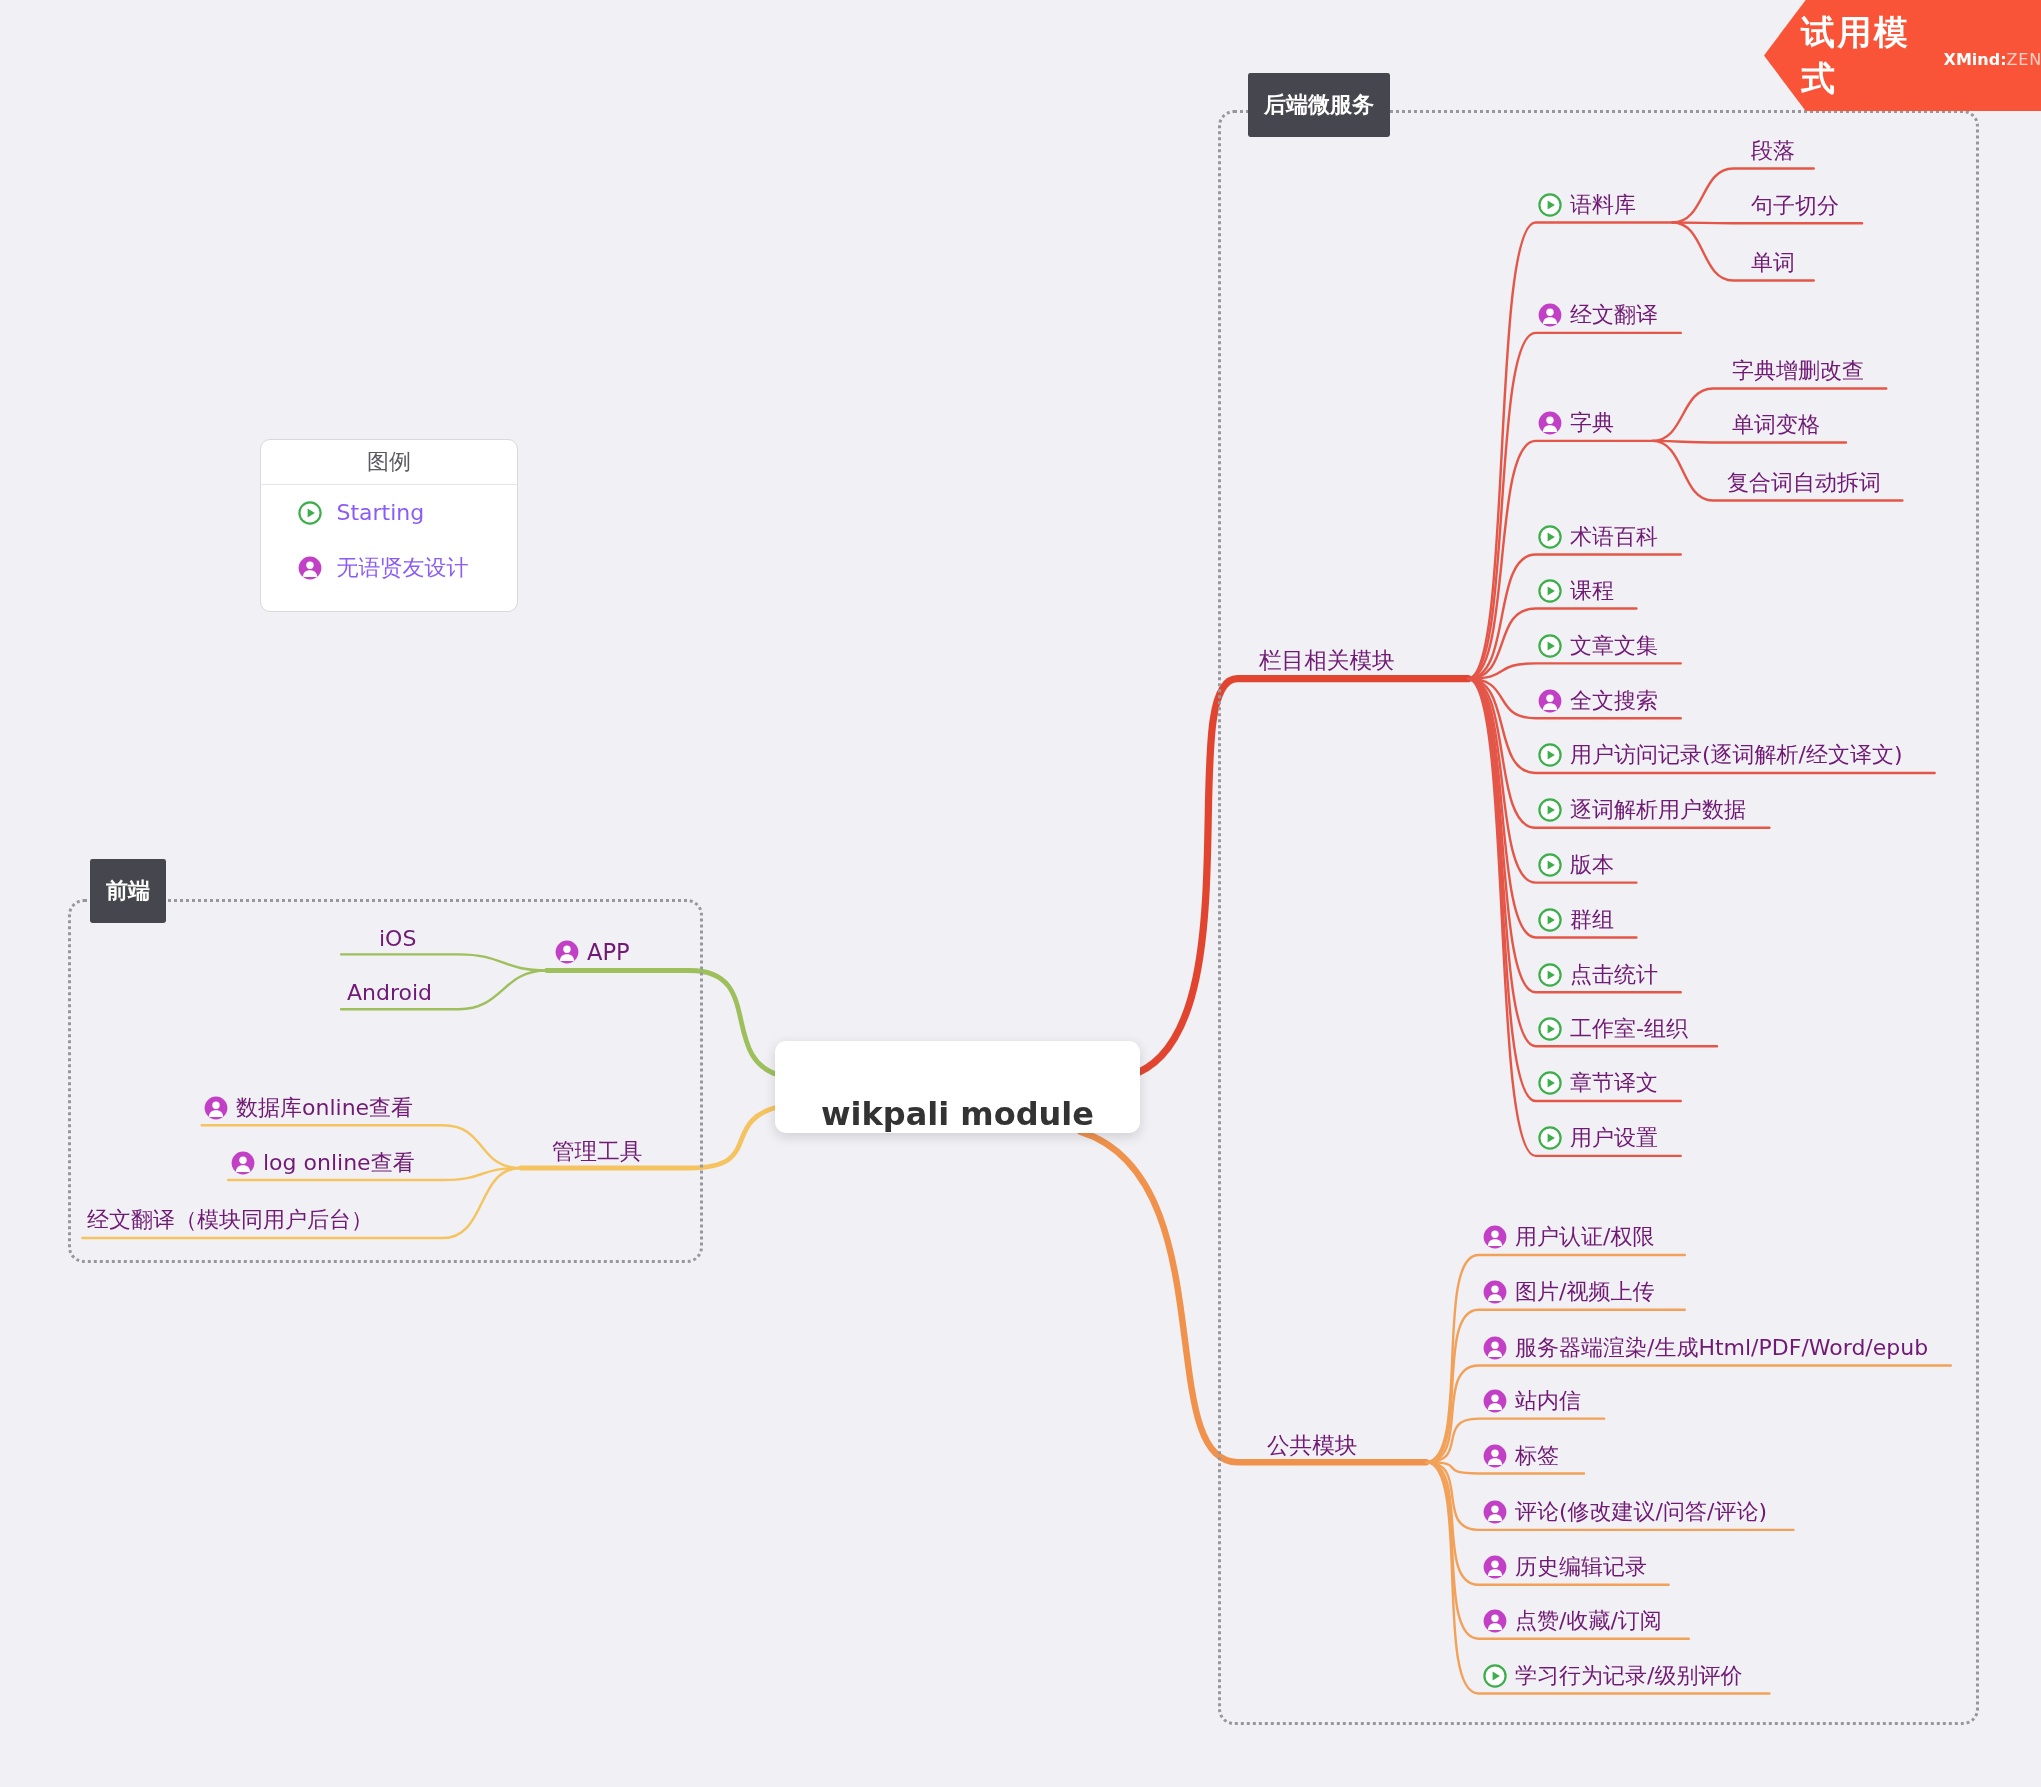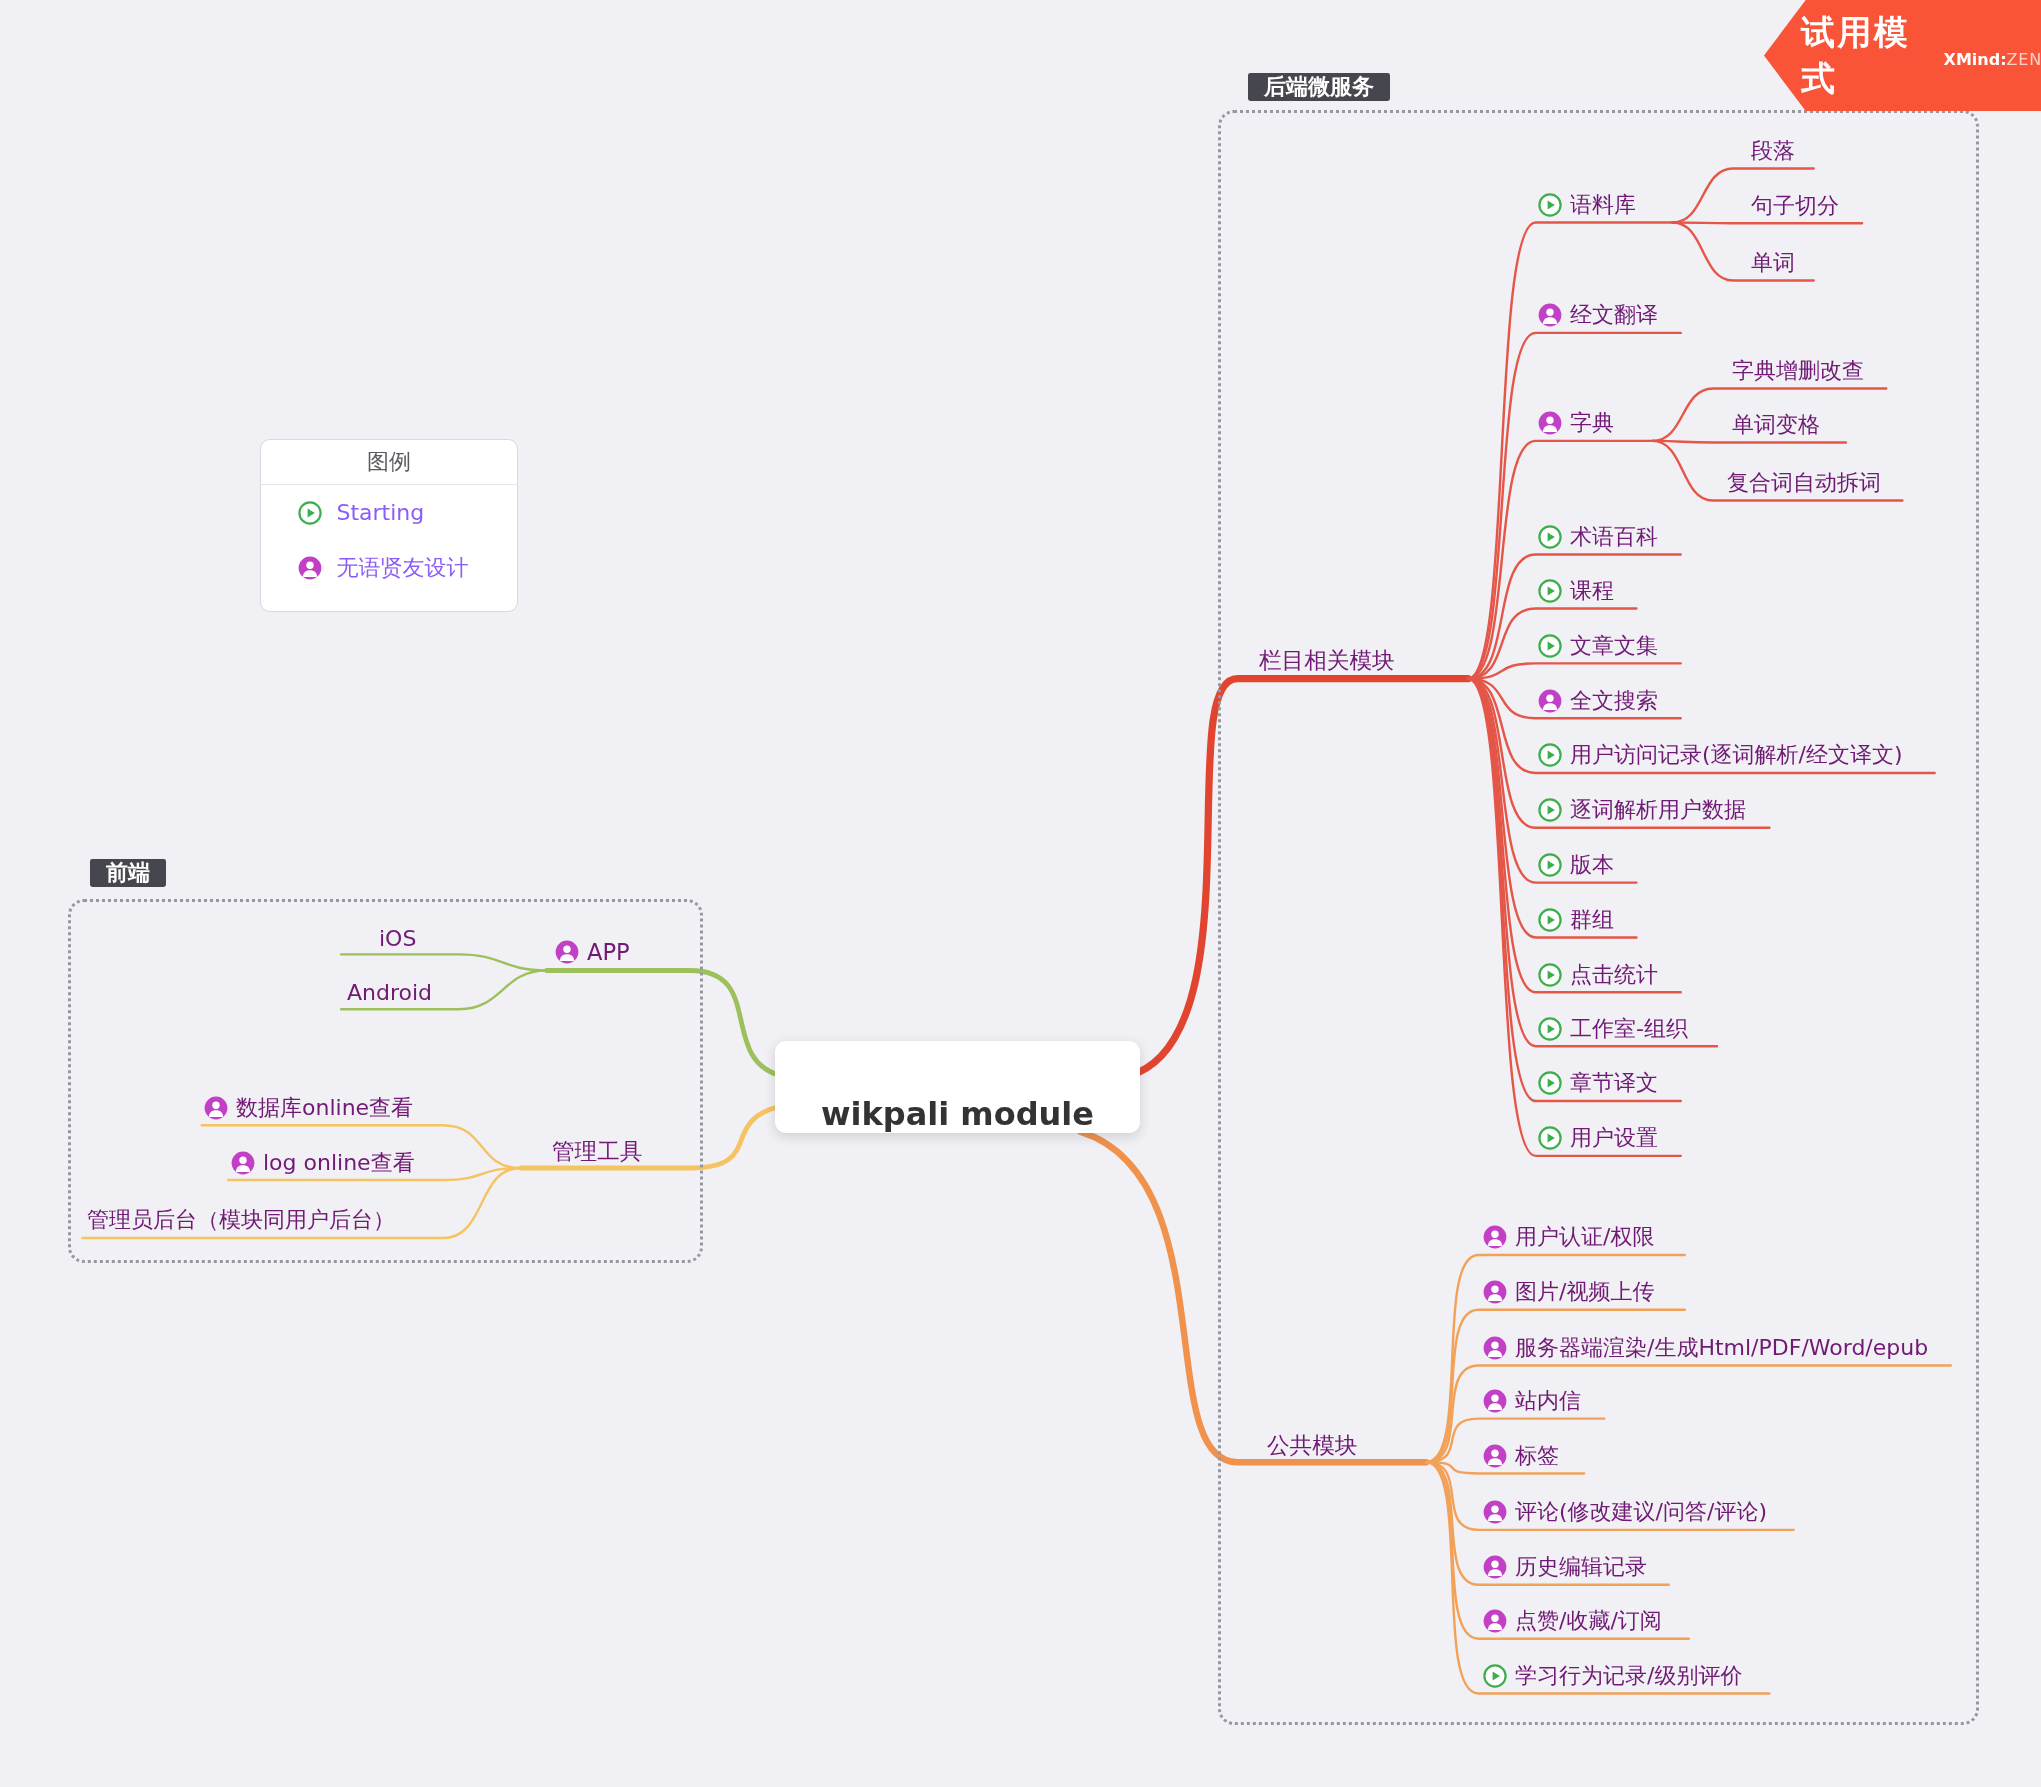--- a/index.html
+++ b/index.html
@@ -8,21 +8,21 @@
   .wires{position:absolute;left:0;top:0;pointer-events:none;}
   .node{position:absolute;display:flex;align-items:center;gap:8px;font-size:22px;
         white-space:nowrap;transform:translateY(-50%);color:#701a75;}
   .node.parent{font-size:22.6px;}
   .ic{width:24px;height:24px;flex:0 0 auto;display:block;}
   .central{position:absolute;left:775px;top:1041px;width:365px;height:92px;background:#ffffff;
            border-radius:11.3px;box-shadow:0 3.2px 11.3px rgba(40,40,60,.16);display:flex;align-items:flex-end;
            justify-content:center;font-size:32px;font-weight:600;color:#333333;}
   .group-box{position:absolute;border:3.2px dotted #97979e;border-radius:16px;}
   .group-label{position:absolute;background:#46464e;color:#ffffff;font-size:22px;font-weight:bold;
-               padding:1px 16px;border-radius:2.4px;line-height:1.2;}
+               padding:19px 16px;border-radius:2.4px;line-height:1.2;}
   .legend{position:absolute;left:260px;top:439px;width:258px;height:173px;background:#ffffff;
           border:1.6px solid #d8d8dd;border-radius:10px;box-sizing:border-box;}
   .legend-title{height:44px;display:flex;align-items:center;justify-content:center;font-size:22px;
                 color:#5a5a60;border-bottom:1.6px solid #e6e6ea;}
   .legend-row{display:flex;align-items:center;gap:14.5px;height:55px;padding-left:37px;font-size:22px;color:#8b5cf6;}
   .banner{position:absolute;right:0;top:0;width:278px;height:111px;background:#f95437;
           clip-path:polygon(0% 50%,15% 0%,100% 0%,100% 100%,15% 100%);
           display:flex;flex-direction:row;align-items:center;justify-content:center;padding-left:37px;box-sizing:border-box;}
   .banner .t1{font-size:34px;font-weight:bold;color:#ffffff;letter-spacing:2.4px;}
   .banner .t2{font-size:16px;color:#ffffff;margin-top:8px;font-weight:bold;}
@@ -331,21 +331,21 @@
       </svg>
     <span>数据库online查看</span>
   </div>
   <div class="node" style="left:231px;top:1163px">
     <svg class="ic" viewBox="0 0 30 30" width="24" height="24">
         <use href="#i-user"></use>
       </svg>
     <span>log online查看</span>
   </div>
   <div class="node" style="left:87px;top:1220px">
-    <span>管理员后台（模块同用户后台）</span>
+    <span>经文翻译（模块同用户后台）</span>
   </div>
 
   <div class="banner">
     <div class="t1">试用模式</div>
     <div class="t2"><span class="b">XMind:</span><span class="zen">ZEN</span></div>
   </div>
 
 </div>
 
 

